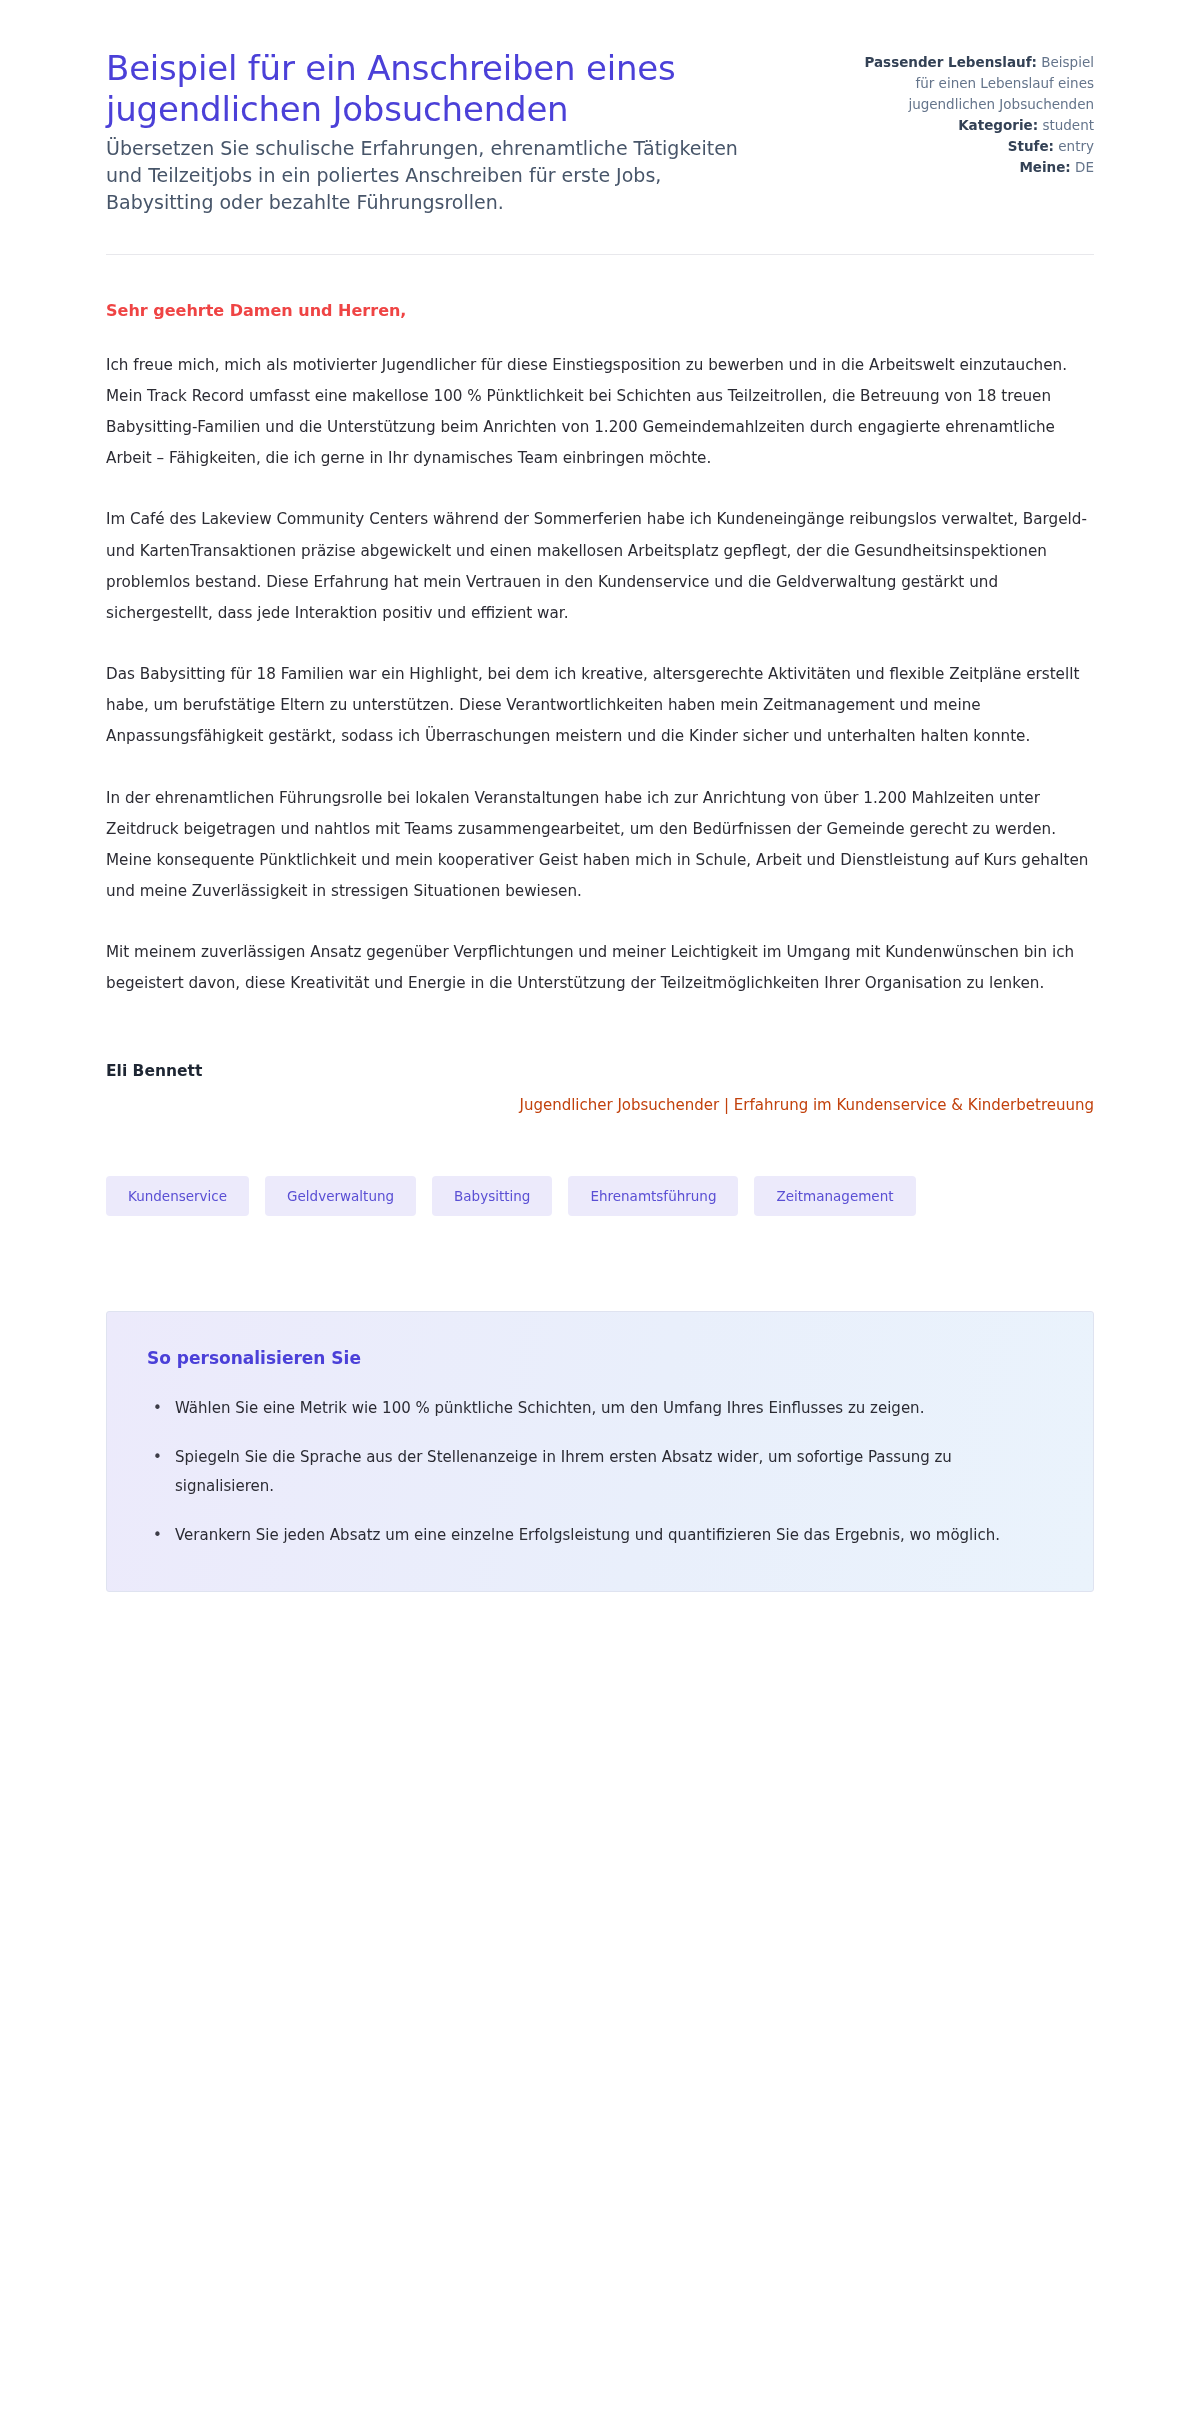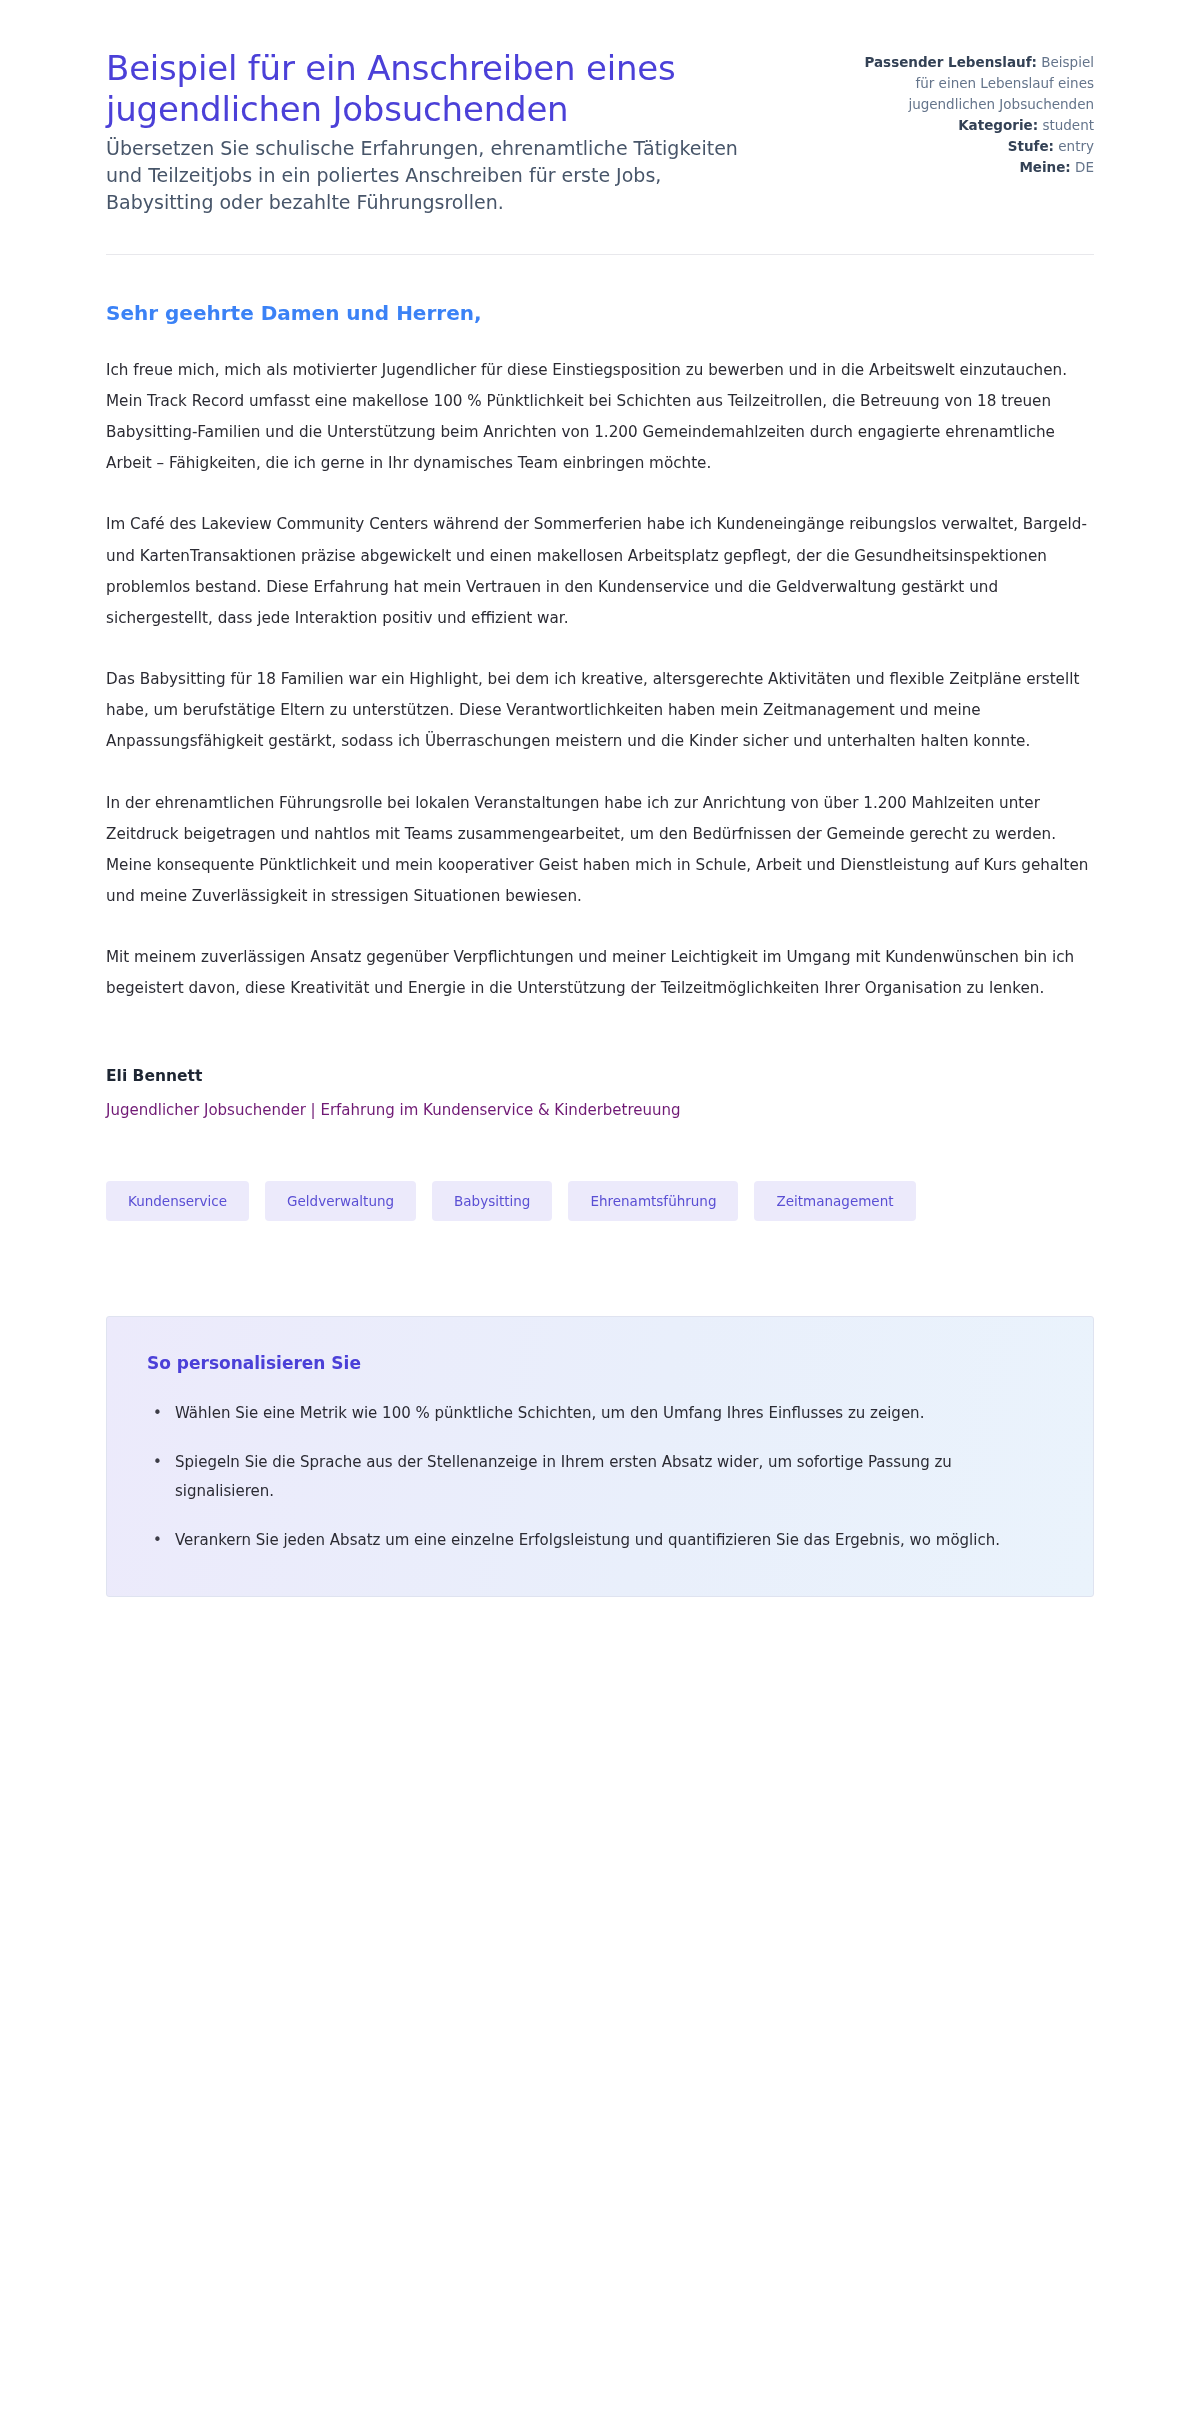--- a/index.html
+++ b/index.html
@@ -71,23 +71,23 @@
     background: #e8e8ec;
     margin: 38px 106px 0 106px;
   }
 
   
   .letter {
     padding: 0 106px;
     box-sizing: border-box;
   }
   .salutation {
-    font-size: 20px;
-    font-weight: bold;
-    color: #3b82f6;
+    font-size: 16px;
+    font-weight: bold;
+    color: #ef4444;
     margin: 46px 0 0 0;
   }
   .para {
     font-size: 15.2px;
     line-height: 2.05;
     color: #2b2b33;
     margin: 30px 0 0 0;
     max-width: 990px;
   }
 
@@ -98,22 +98,23 @@
     margin-top: 62px;
   }
   .sig-name {
     font-size: 15.5px;
     font-weight: bold;
     color: #1e2633;
     margin: 0;
   }
   .sig-role {
     font-size: 15px;
-    color: #701a75;
+    color: #c2410c;
     margin: 16px 0 0 0;
+    text-align: right;
   }
 
   
   .tags {
     padding: 0 106px;
     box-sizing: border-box;
     margin-top: 62px;
     display: flex;
     flex-wrap: wrap;
     gap: 16px;

